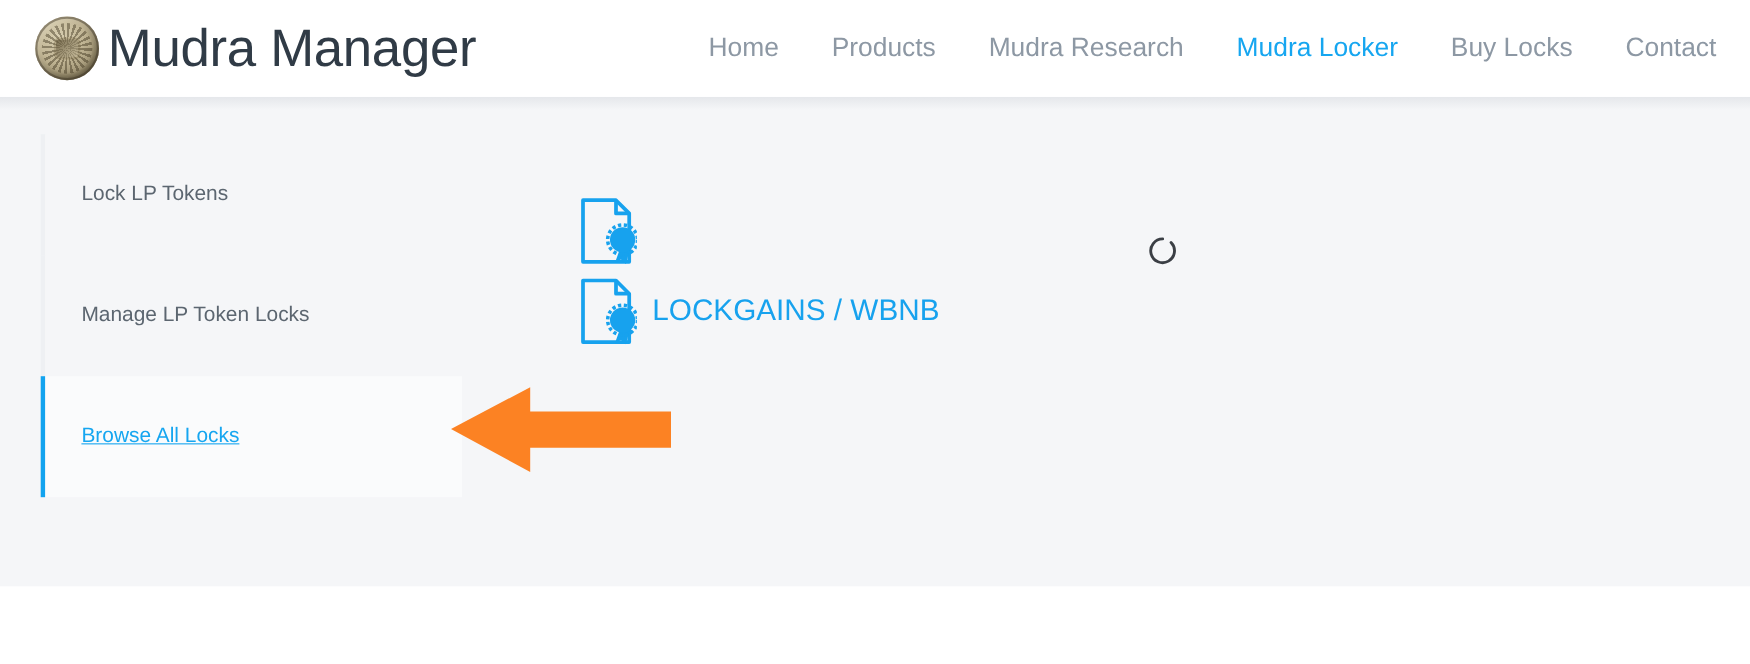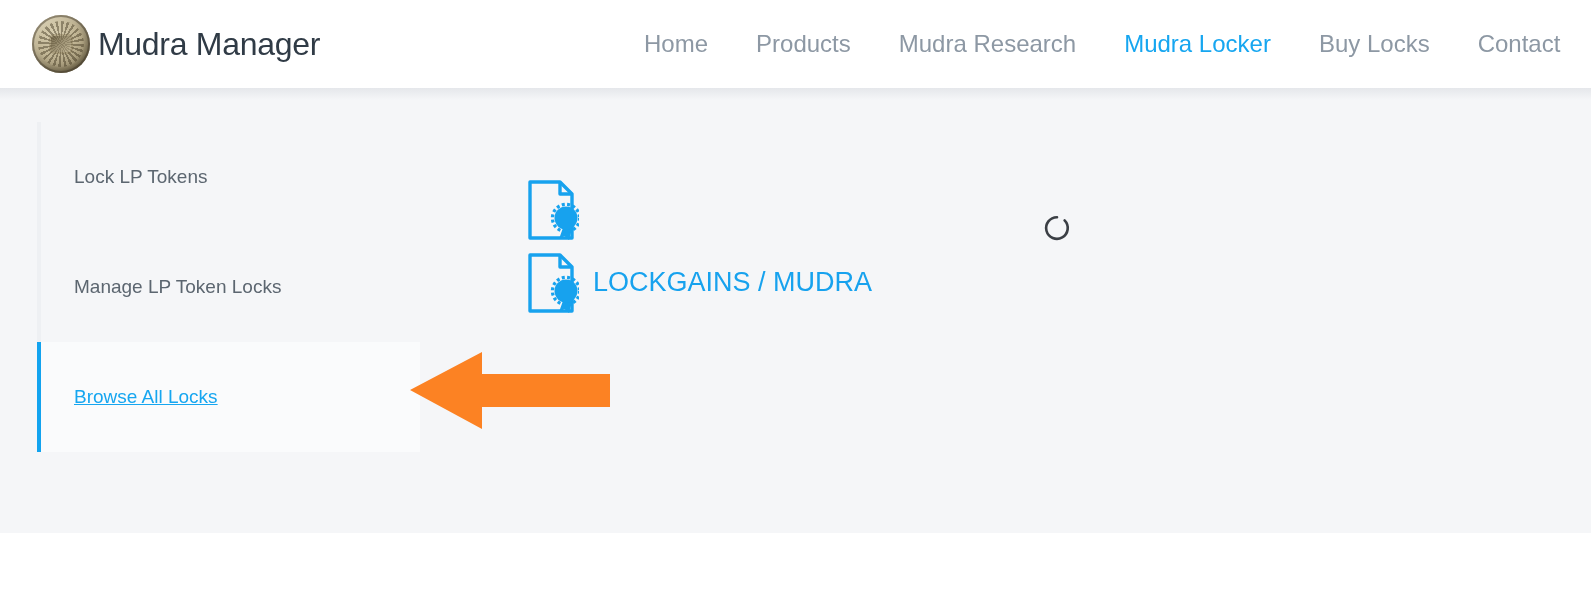--- a/index.html
+++ b/index.html
@@ -75,21 +75,21 @@
     position: absolute;
     left: 50%; top: 50%;
     width: 20px; height: 16px;
     transform: translate(-50%,-50%);
     border-radius: 3px;
     background:
       linear-gradient(135deg, rgba(90,78,50,0.75), rgba(200,188,156,0.5));
     box-shadow: 0 0 0 2px rgba(120,106,72,0.35);
   }
   .brand-title {
-    font-size: 32px;
+    font-size: 48px;
     font-weight: 500;
     color: #303b46;
     letter-spacing: -0.3px;
     white-space: nowrap;
   }
 
   .nav {
     position: absolute;
     left: 620px;
     top: 0;
@@ -247,21 +247,21 @@
       </div>
 
       <div class="lock-row">
         <svg class="cert-icon" viewBox="0 0 52 62">
           <path d="M3 3 H33 L45 15 V59 H3 Z" fill="none" stroke="#17a2ee" stroke-width="3.4" stroke-linejoin="round"></path>
           <path d="M33 3 L33 15 L45 15" fill="none" stroke="#17a2ee" stroke-width="3.4" stroke-linejoin="round"></path>
           <path d="M37 46 L32 60 L37.5 57 L42 61 L46 46 Z" fill="#17a2ee"></path>
           <circle cx="39" cy="39" r="11.5" fill="#17a2ee"></circle>
           <circle cx="39" cy="39" r="13.6" fill="none" stroke="#17a2ee" stroke-width="3.2" stroke-dasharray="3 2.4"></circle>
         </svg>
-        <span class="lock-label">LOCKGAINS / MUDRA</span>
+        <span class="lock-label">LOCKGAINS / WBNB</span>
       </div>
 
     </div>
 
     <div class="arrow-annotation">
       <svg width="200" height="80" viewBox="0 0 200 80" aria-hidden="true">
         <path d="M0 40 L72 2 L72 24 L200 24 L200 57 L72 57 L72 79 Z" fill="#fc8223"></path>
       </svg>
     </div>
 

